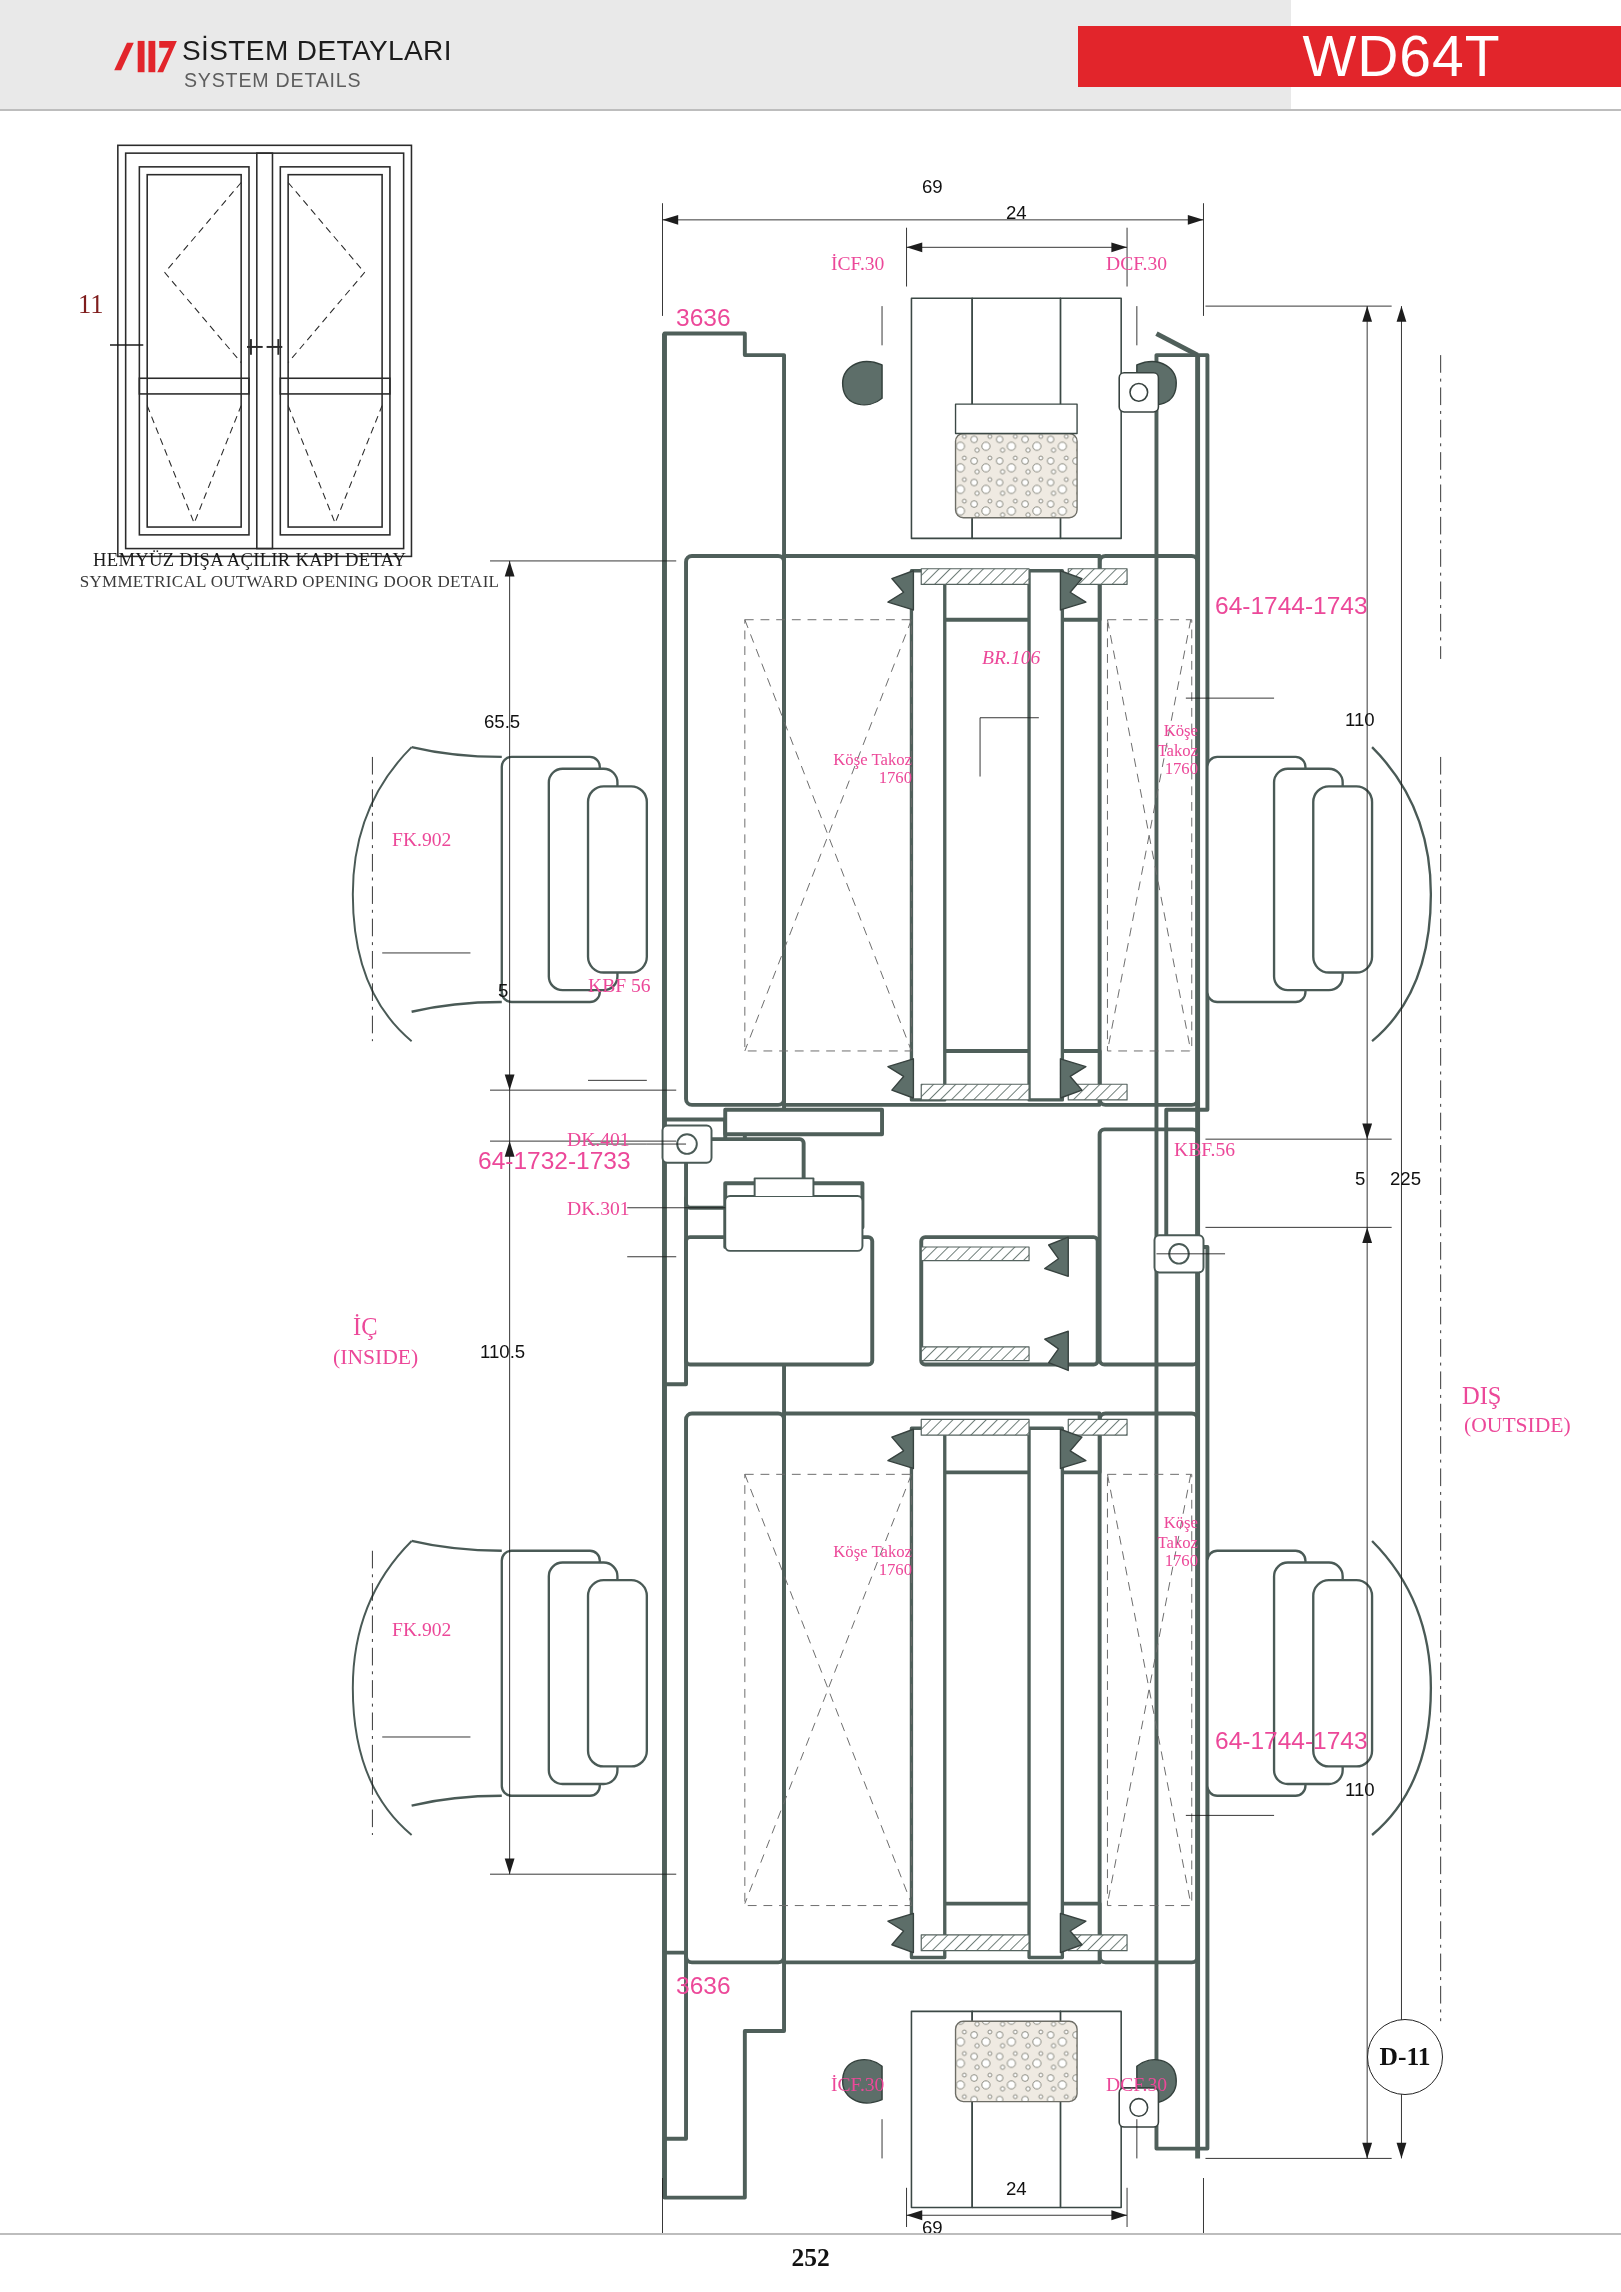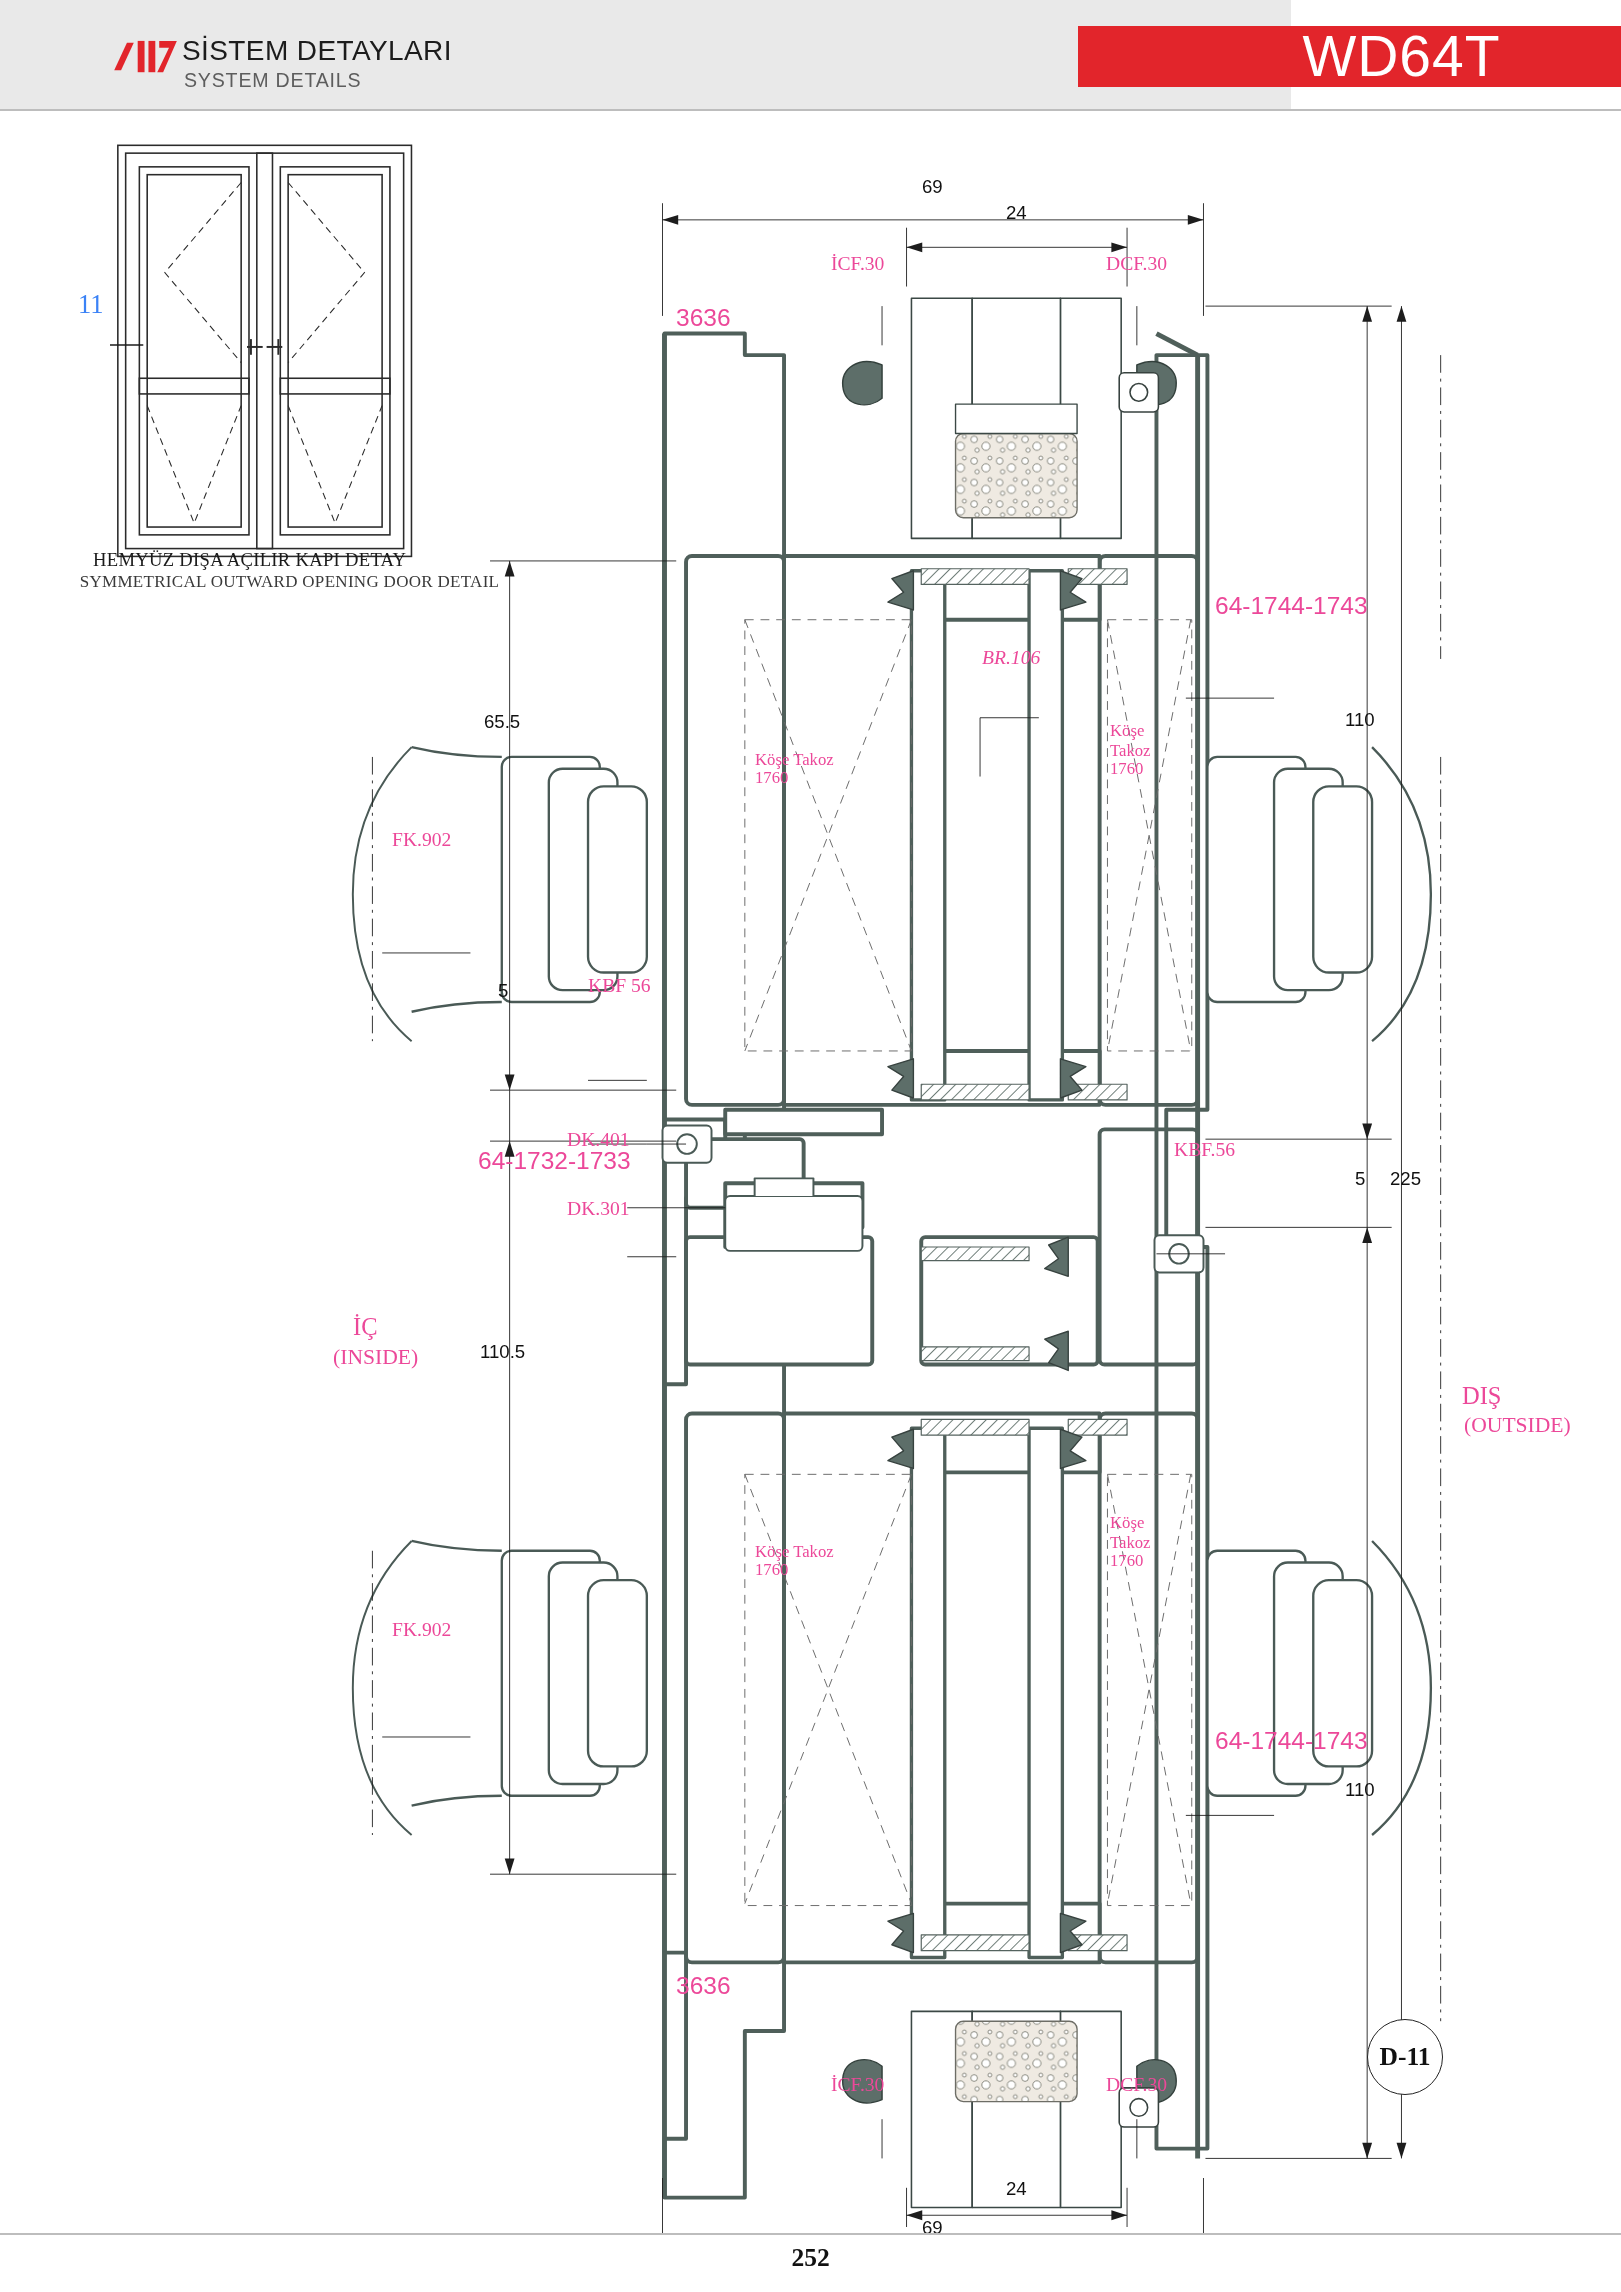--- a/index.html
+++ b/index.html
@@ -17,32 +17,32 @@
   .slashes{position:absolute;left:1083px;top:35px;width:98px;height:43px;}
 
   
   .footer-rule{position:absolute;left:0;top:2233px;width:1621px;height:2px;background:#bdbdbd;}
   .page-no{position:absolute;left:0;top:2243px;width:1621px;text-align:center;font-size:25.5px;color:#111;font-family:"Liberation Serif",serif;font-weight:bold;}
 
   
   .key-wrap{position:absolute;left:110px;top:137px;width:323px;height:461px;}
   .key-cap-tr{position:absolute;left:93px;top:549px;width:392px;text-align:left;font-family:"Liberation Serif",serif;font-size:18.6px;color:#1b1b1b;letter-spacing:0.3px;}
   .key-cap-en{position:absolute;left:74px;top:572px;width:431px;text-align:center;font-family:"Liberation Serif",serif;font-size:17px;color:#3a3a3a;letter-spacing:0.3px;}
-  .key-num{position:absolute;left:78px;top:289px;font-size:26.5px;font-family:"Liberation Serif",serif;color:#3b82f6;}
+  .key-num{position:absolute;left:78px;top:289px;font-size:26.5px;font-family:"Liberation Serif",serif;color:#7f1d1d;}
 
   
   .sheet{position:absolute;left:0;top:110px;width:1621px;height:2123px;}
   svg.draw{position:absolute;left:0;top:0;}
 
   .lbl{position:absolute;font-family:"Liberation Serif",serif;color:#ec4899;white-space:nowrap;}
   .lbl.s12{font-size:16.7px;}
   .lbl.s14{font-size:19.6px;}
   .lbl.s16{font-size:21.6px;}
   .lbl.s18{font-size:24.5px;}
-  .lbl.center{text-align:left;}
+  .lbl.center{text-align:right;}
   .lbl.sans{font-family:"Liberation Sans",sans-serif;}
 
   .dnum{position:absolute;font-family:"Liberation Sans",sans-serif;font-size:18.6px;color:#111;}
 
   .bubble{position:absolute;left:1367px;top:2019px;width:74px;height:74px;border:1.4px solid #222;border-radius:50%;text-align:center;line-height:74px;font-family:"Liberation Serif",serif;font-weight:bold;font-size:25.5px;color:#111;background:#fff;}
 </style>
 </head>
 <body>
 
 <div class="header">

